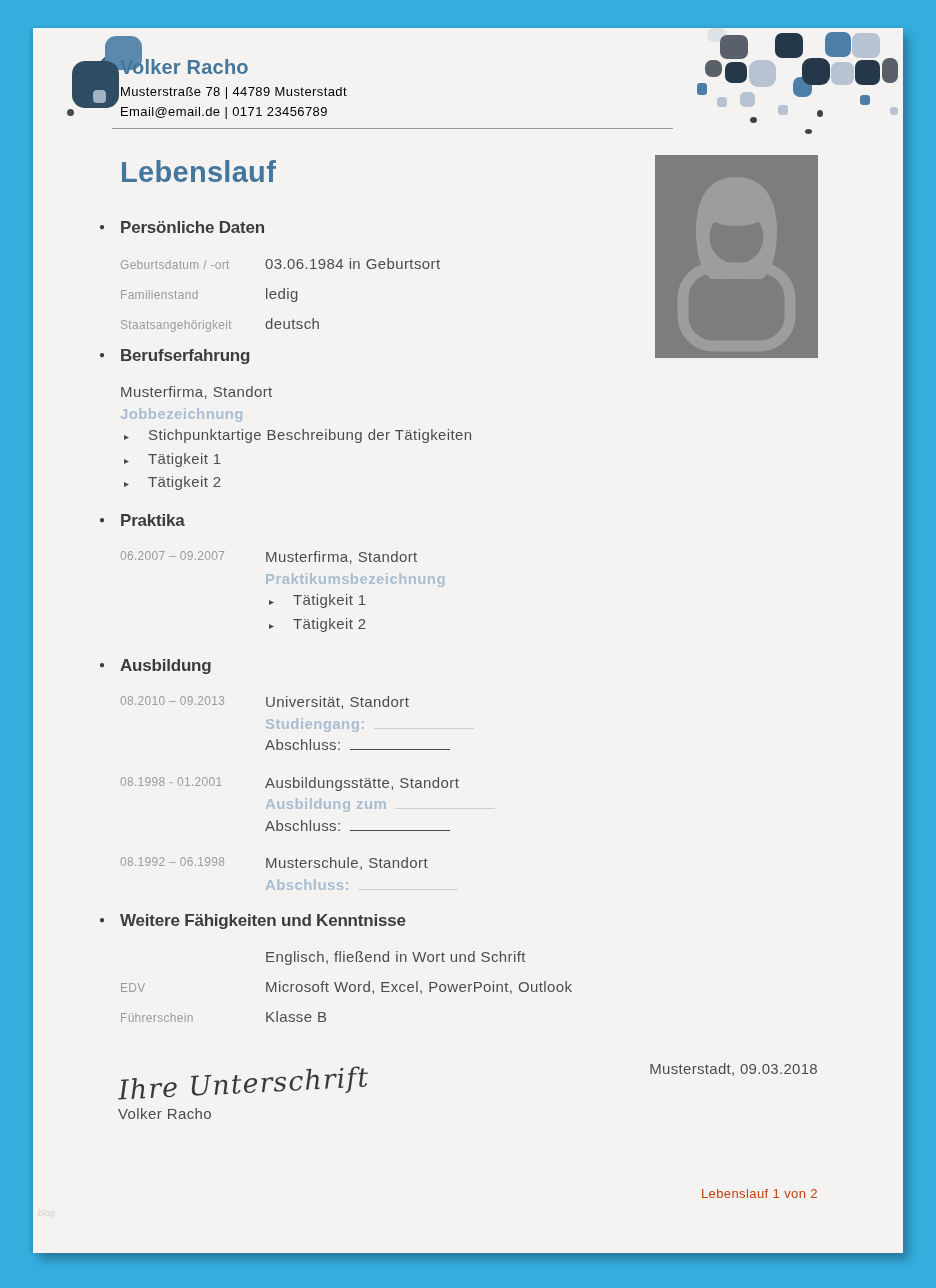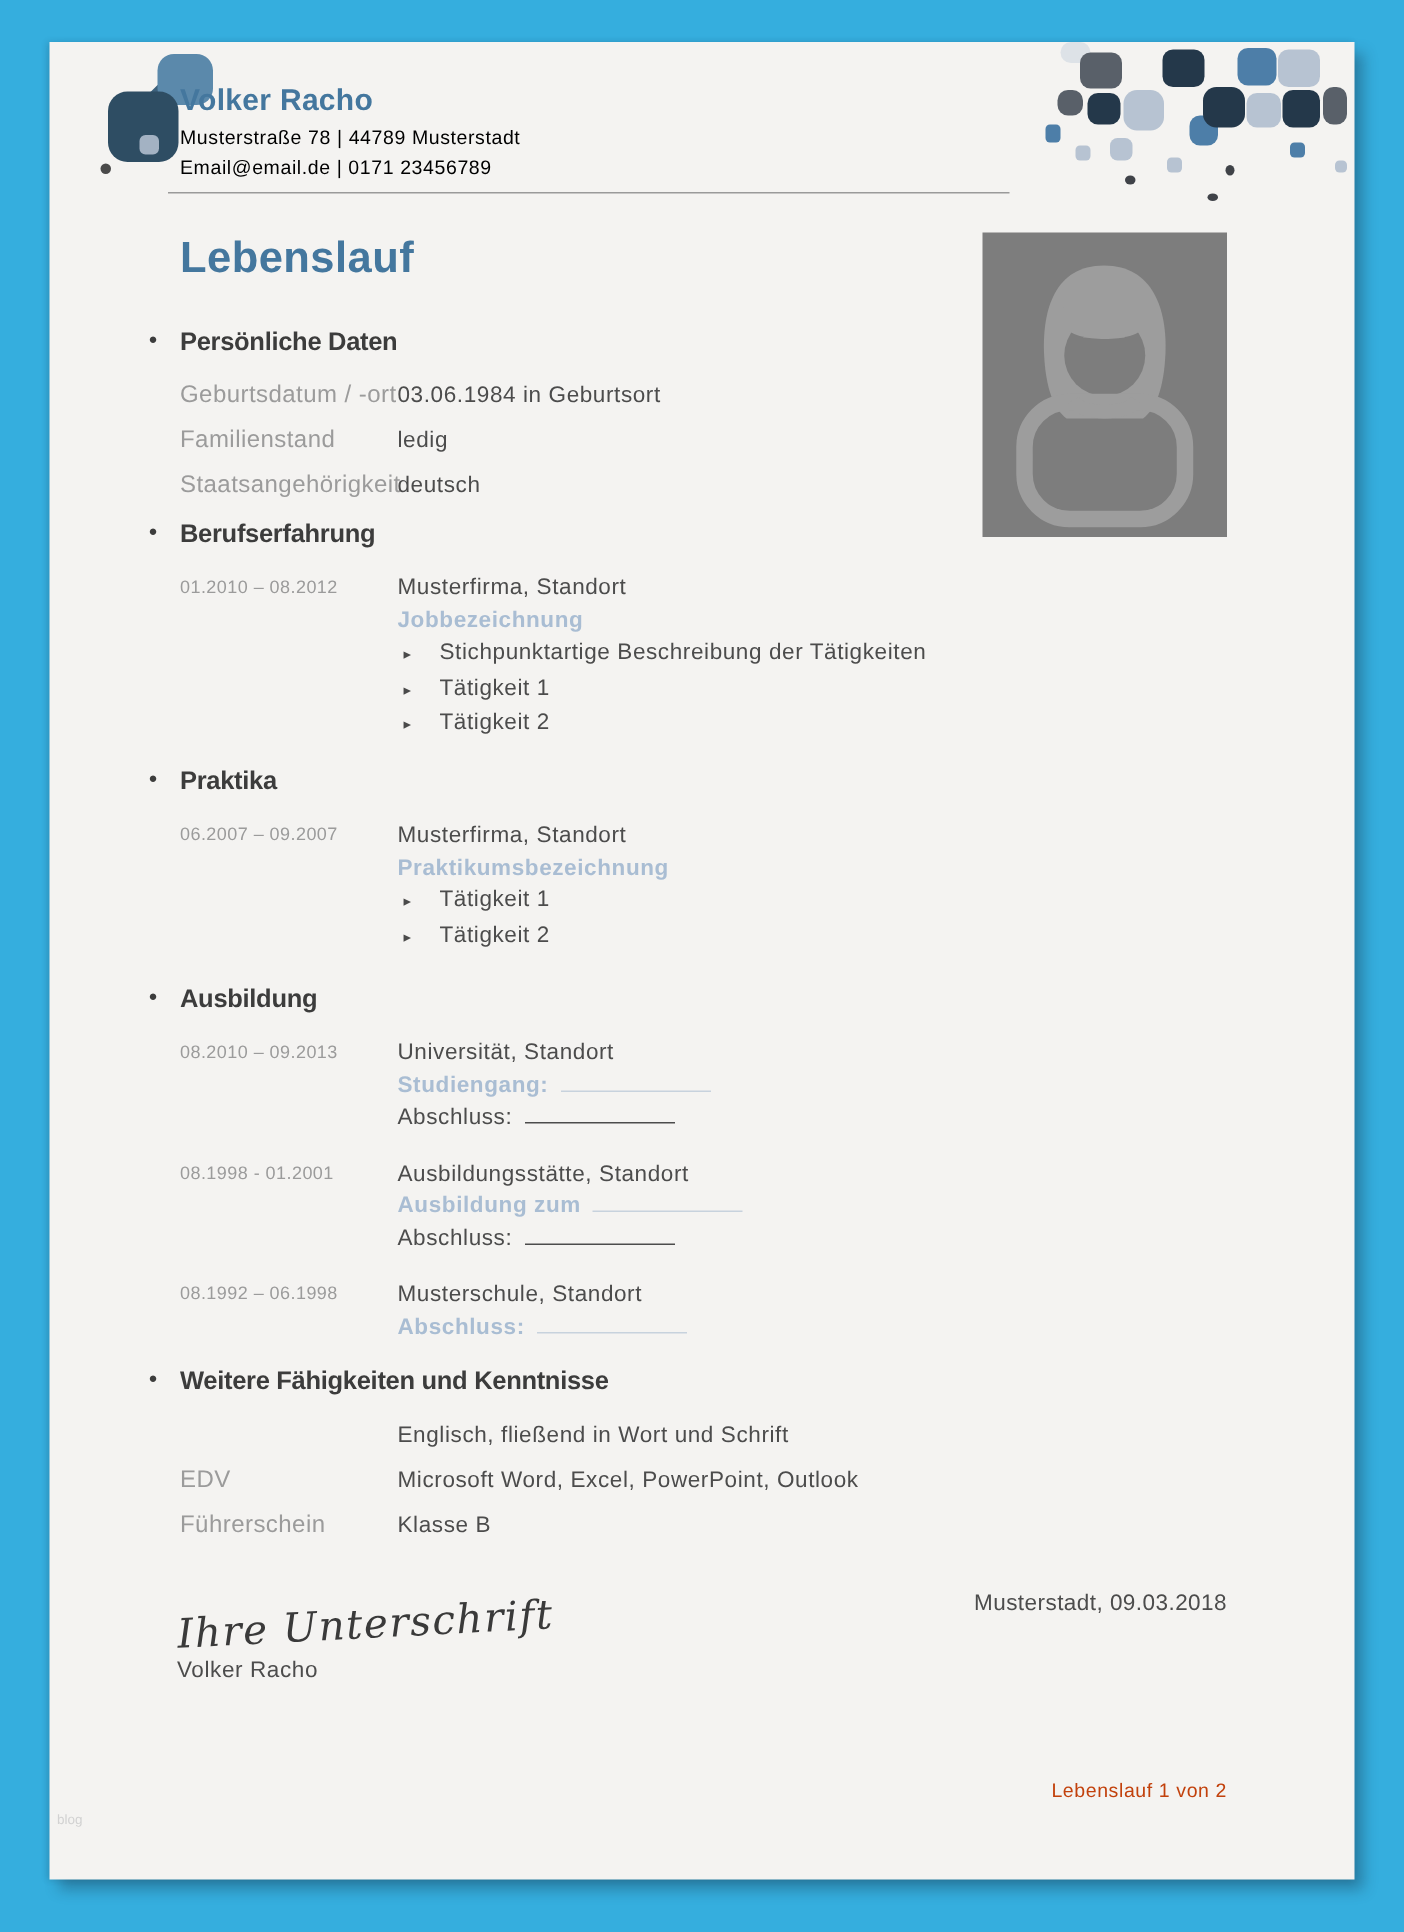--- a/index.html
+++ b/index.html
@@ -49,21 +49,21 @@
   .sec{position:absolute;left:87px;width:530px;}
   .sec h2{
     margin:0;font-size:17px;font-weight:bold;color:#3c3c3c;letter-spacing:-.2px;
     position:relative;
   }
   .sec h2 .sb{
     position:absolute;left:-21px;top:3px;font-size:10px;color:#3c3c3c;
   }
   .sec .body{margin-top:15px;}
   .row{display:flex;margin-bottom:8px;align-items:baseline;}
-  .row .lab{width:145px;flex:none;font-size:16px;color:#9b9b9b;letter-spacing:.3px;}
+  .row .lab{width:145px;flex:none;font-size:12px;color:#9b9b9b;letter-spacing:.3px;}
   .row .val{font-size:15px;color:#4c4c4c;letter-spacing:.4px;line-height:22px;}
   .entry{display:flex;margin-bottom:16px;}
   .entry .period{width:145px;flex:none;font-size:12px;color:#9b9b9b;letter-spacing:.3px;padding-top:3px;}
   .entry .lines{font-size:15px;letter-spacing:.4px;line-height:21.5px;}
   .org{color:#4c4c4c;}
   .role{color:#a9bdd3;font-weight:bold;}
   .bullets .bi{display:flex;color:#4c4c4c;}
   .bullets .ar{width:24px;flex:none;font-size:10px;color:#4a4a4a;padding-top:2px;padding-left:4px;}
   .lightline{color:#a9bdd3;font-weight:bold;}
   .darkline{color:#4c4c4c;}
@@ -155,21 +155,20 @@
         <span class="lab">Staatsangehörigkeit</span>
         <span class="val">deutsch</span>
       </div>
     </div>
   </div>
 
   <div class="sec" style="top:318px">
     <h2><span class="sb">●</span><span>Berufserfahrung</span></h2>
     <div class="body">
       <div class="entry">
-        <span class="period">01.2010 – 08.2012</span>
         <div class="lines">
           <div class="org">Musterfirma, Standort</div>
           <div class="role">Jobbezeichnung</div>
           <div class="bullets">
             <div class="bi">
                 <span class="ar">▸</span>
                 <span>Stichpunktartige Beschreibung der Tätigkeiten</span>
               </div>
             <div class="bi">
                 <span class="ar">▸</span>

